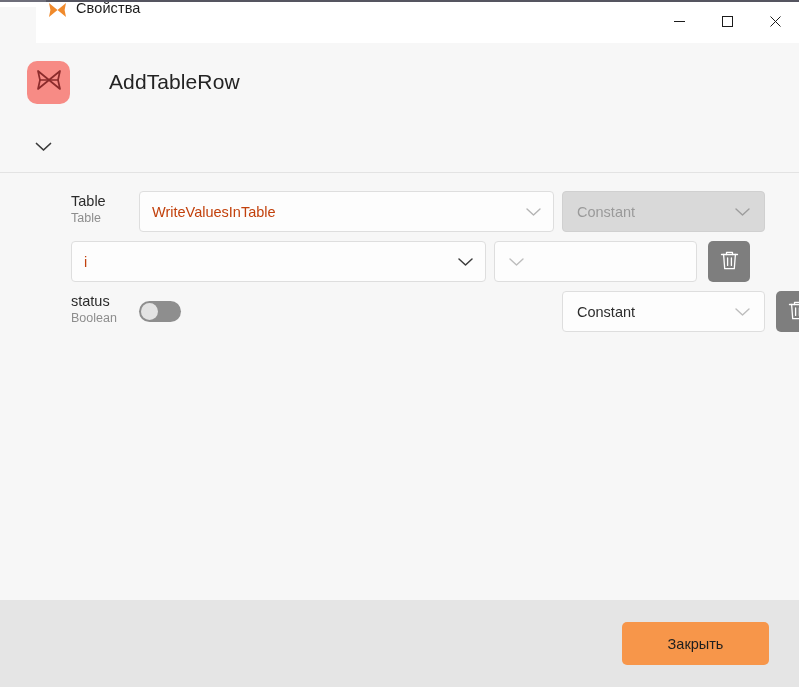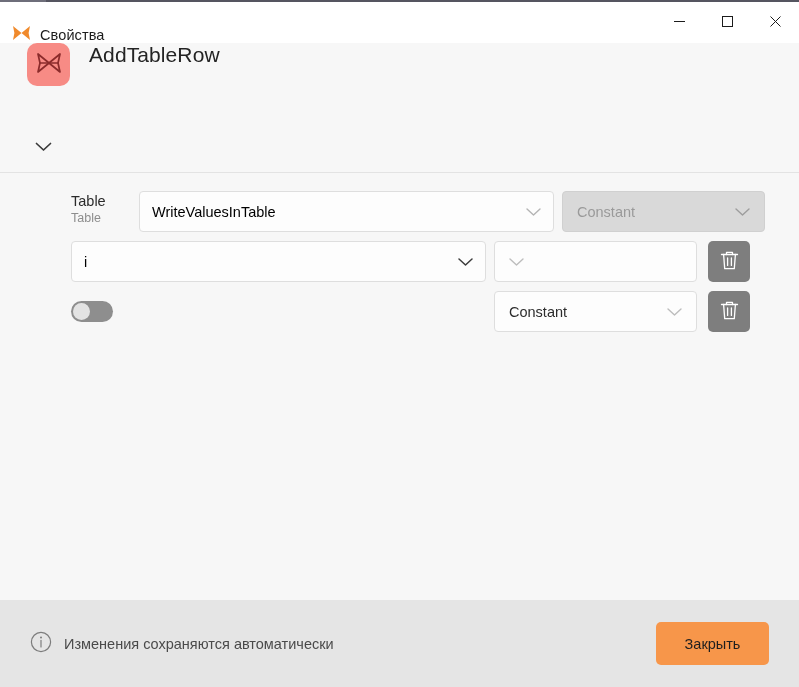--- a/index.html
+++ b/index.html
@@ -38,23 +38,24 @@
     z-index: 30;
   }
 
   
   .titlebar {
     position: relative;
     height: 43px;
     min-height: 43px;
     background: #ffffff;
     display: flex;
-    align-items: flex-end;
+    align-items: flex-start;
     padding-left: 11px;
     z-index: 20;
+    margin-left: 36px;
   }
   .titlebar-icon {
     width: 20px; height: 20px;
     display: flex; align-items: center; justify-content: center;
     margin-right: 9px;
   }
   .titlebar-title {
     font-size: 14.5px;
     color: #1c1c1c;
     letter-spacing: 0.1px;
@@ -72,21 +73,23 @@
     border: none;
     cursor: default;
   }
 
   
   .app-header {
     height: 78px;
     min-height: 78px;
     background: #f7f7f7;
     display: flex;
+    align-items: center;
     padding-left: 27px;
+    gap: 20px;
   }
   .app-logo {
     width: 43px; height: 43px;
     border-radius: 10px;
     background: #f78b85;
     display: flex; align-items: center; justify-content: center;
     margin-right: 19px;
     flex-shrink: 0;
   }
   .app-title {
@@ -158,21 +161,21 @@
     background: #fdfdfd;
     border: 1px solid #dedede;
     border-radius: 4px;
     display: flex;
     align-items: center;
     padding: 0 12px;
     cursor: default;
   }
   .combo-text {
     font-size: 14.5px;
-    color: #000000;
+    color: #c2410c;
     flex: 1;
     overflow: hidden;
     white-space: nowrap;
     text-overflow: ellipsis;
   }
   .combo .chev { flex-shrink: 0; margin-left: 8px; }
 
   
   .toggle-wrap {
     height: 41px;
@@ -259,21 +262,21 @@
     align-items: center;
     gap: 12px;
   }
   .footer-note-text {
     font-size: 14.5px;
     color: #4a4a4a;
   }
   .close-btn {
     position: absolute;
     right: 30px;
-    width: 113px;
+    width: 147px;
     height: 43px;
     background: #f7964a;
     border: none;
     border-radius: 5px;
     font-family: "Liberation Sans", sans-serif;
     font-size: 14.5px;
     color: #1f1f1f;
     cursor: default;
   }
 </style>
@@ -400,20 +403,24 @@
                 <line x1="7.6" y1="8" x2="7.6" y2="15.4"></line>
                 <line x1="11.4" y1="8" x2="11.4" y2="15.4"></line>
               </g>
             </svg>
           </span>
         </button>
       </div>
     </div>
 
     <div class="param-row">
+      <div class="param-labels">
+        <div class="param-name">status</div>
+        <div class="param-type">Boolean</div>
+      </div>
       <div class="value-col">
         <div class="toggle-wrap">
           <div class="toggle">
             <div class="knob"></div>
           </div>
         </div>
       </div>
       <div class="source-col">
         <div class="src-combo">
           <span class="src-text">Constant</span>
@@ -437,26 +444,16 @@
               </g>
             </svg>
           </span>
         </button>
       </div>
     </div>
 
   </div>
 
   <div class="footer">
-    <div class="footer-note">
-      <span>
-        <svg width="22" height="22" viewBox="0 0 22 22">
-          <circle cx="11" cy="11" r="9.6" fill="none" stroke="#7c7c7c" stroke-width="1.2"></circle>
-          <circle cx="11" cy="6.6" r="1" fill="#7c7c7c"></circle>
-          <line x1="11" y1="9.4" x2="11" y2="16" stroke="#7c7c7c" stroke-width="1.2" stroke-linecap="round"></line>
-        </svg>
-      </span>
-      <span class="footer-note-text">Изменения сохраняются автоматически</span>
-    </div>
     <button class="close-btn">Закрыть</button>
   </div>
 
 </div>
 
 </body></html>

